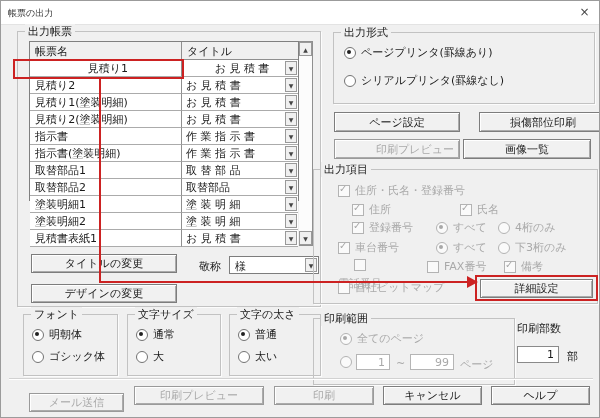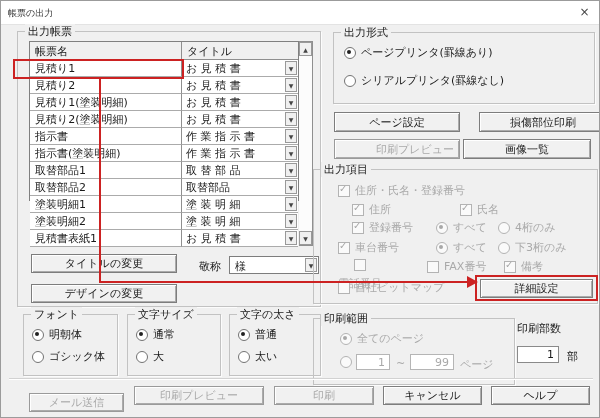--- a/index.html
+++ b/index.html
@@ -63,21 +63,21 @@
   </div>
 
   <div class="groupbox" style="left:16px;top:30px;width:302px;height:274px;">
     <span class="gb-label">出力帳票</span>
   </div>
 
   <div class="table">
     <div class="hcell" style="left:0;width:152px;">帳票名</div>
     <div class="hcell" style="left:152px;width:116px;border-right:none;">タイトル</div>
 
-    <div class="trow" style="top:18px;">
+    <div class="trow" style="top:18px;text-align:center;">
       <div class="cname">見積り1</div>
       <div class="ctitle"><span>お 見 積 書</span><span class="dd">▼</span></div>
     </div>
     <div class="trow" style="top:35px;">
       <div class="cname">見積り2</div>
       <div class="ctitle"><span>お 見 積 書</span><span class="dd">▼</span></div>
     </div>
     <div class="trow" style="top:52px;">
       <div class="cname">見積り1(塗装明細)</div>
       <div class="ctitle"><span>お 見 積 書</span><span class="dd">▼</span></div>

